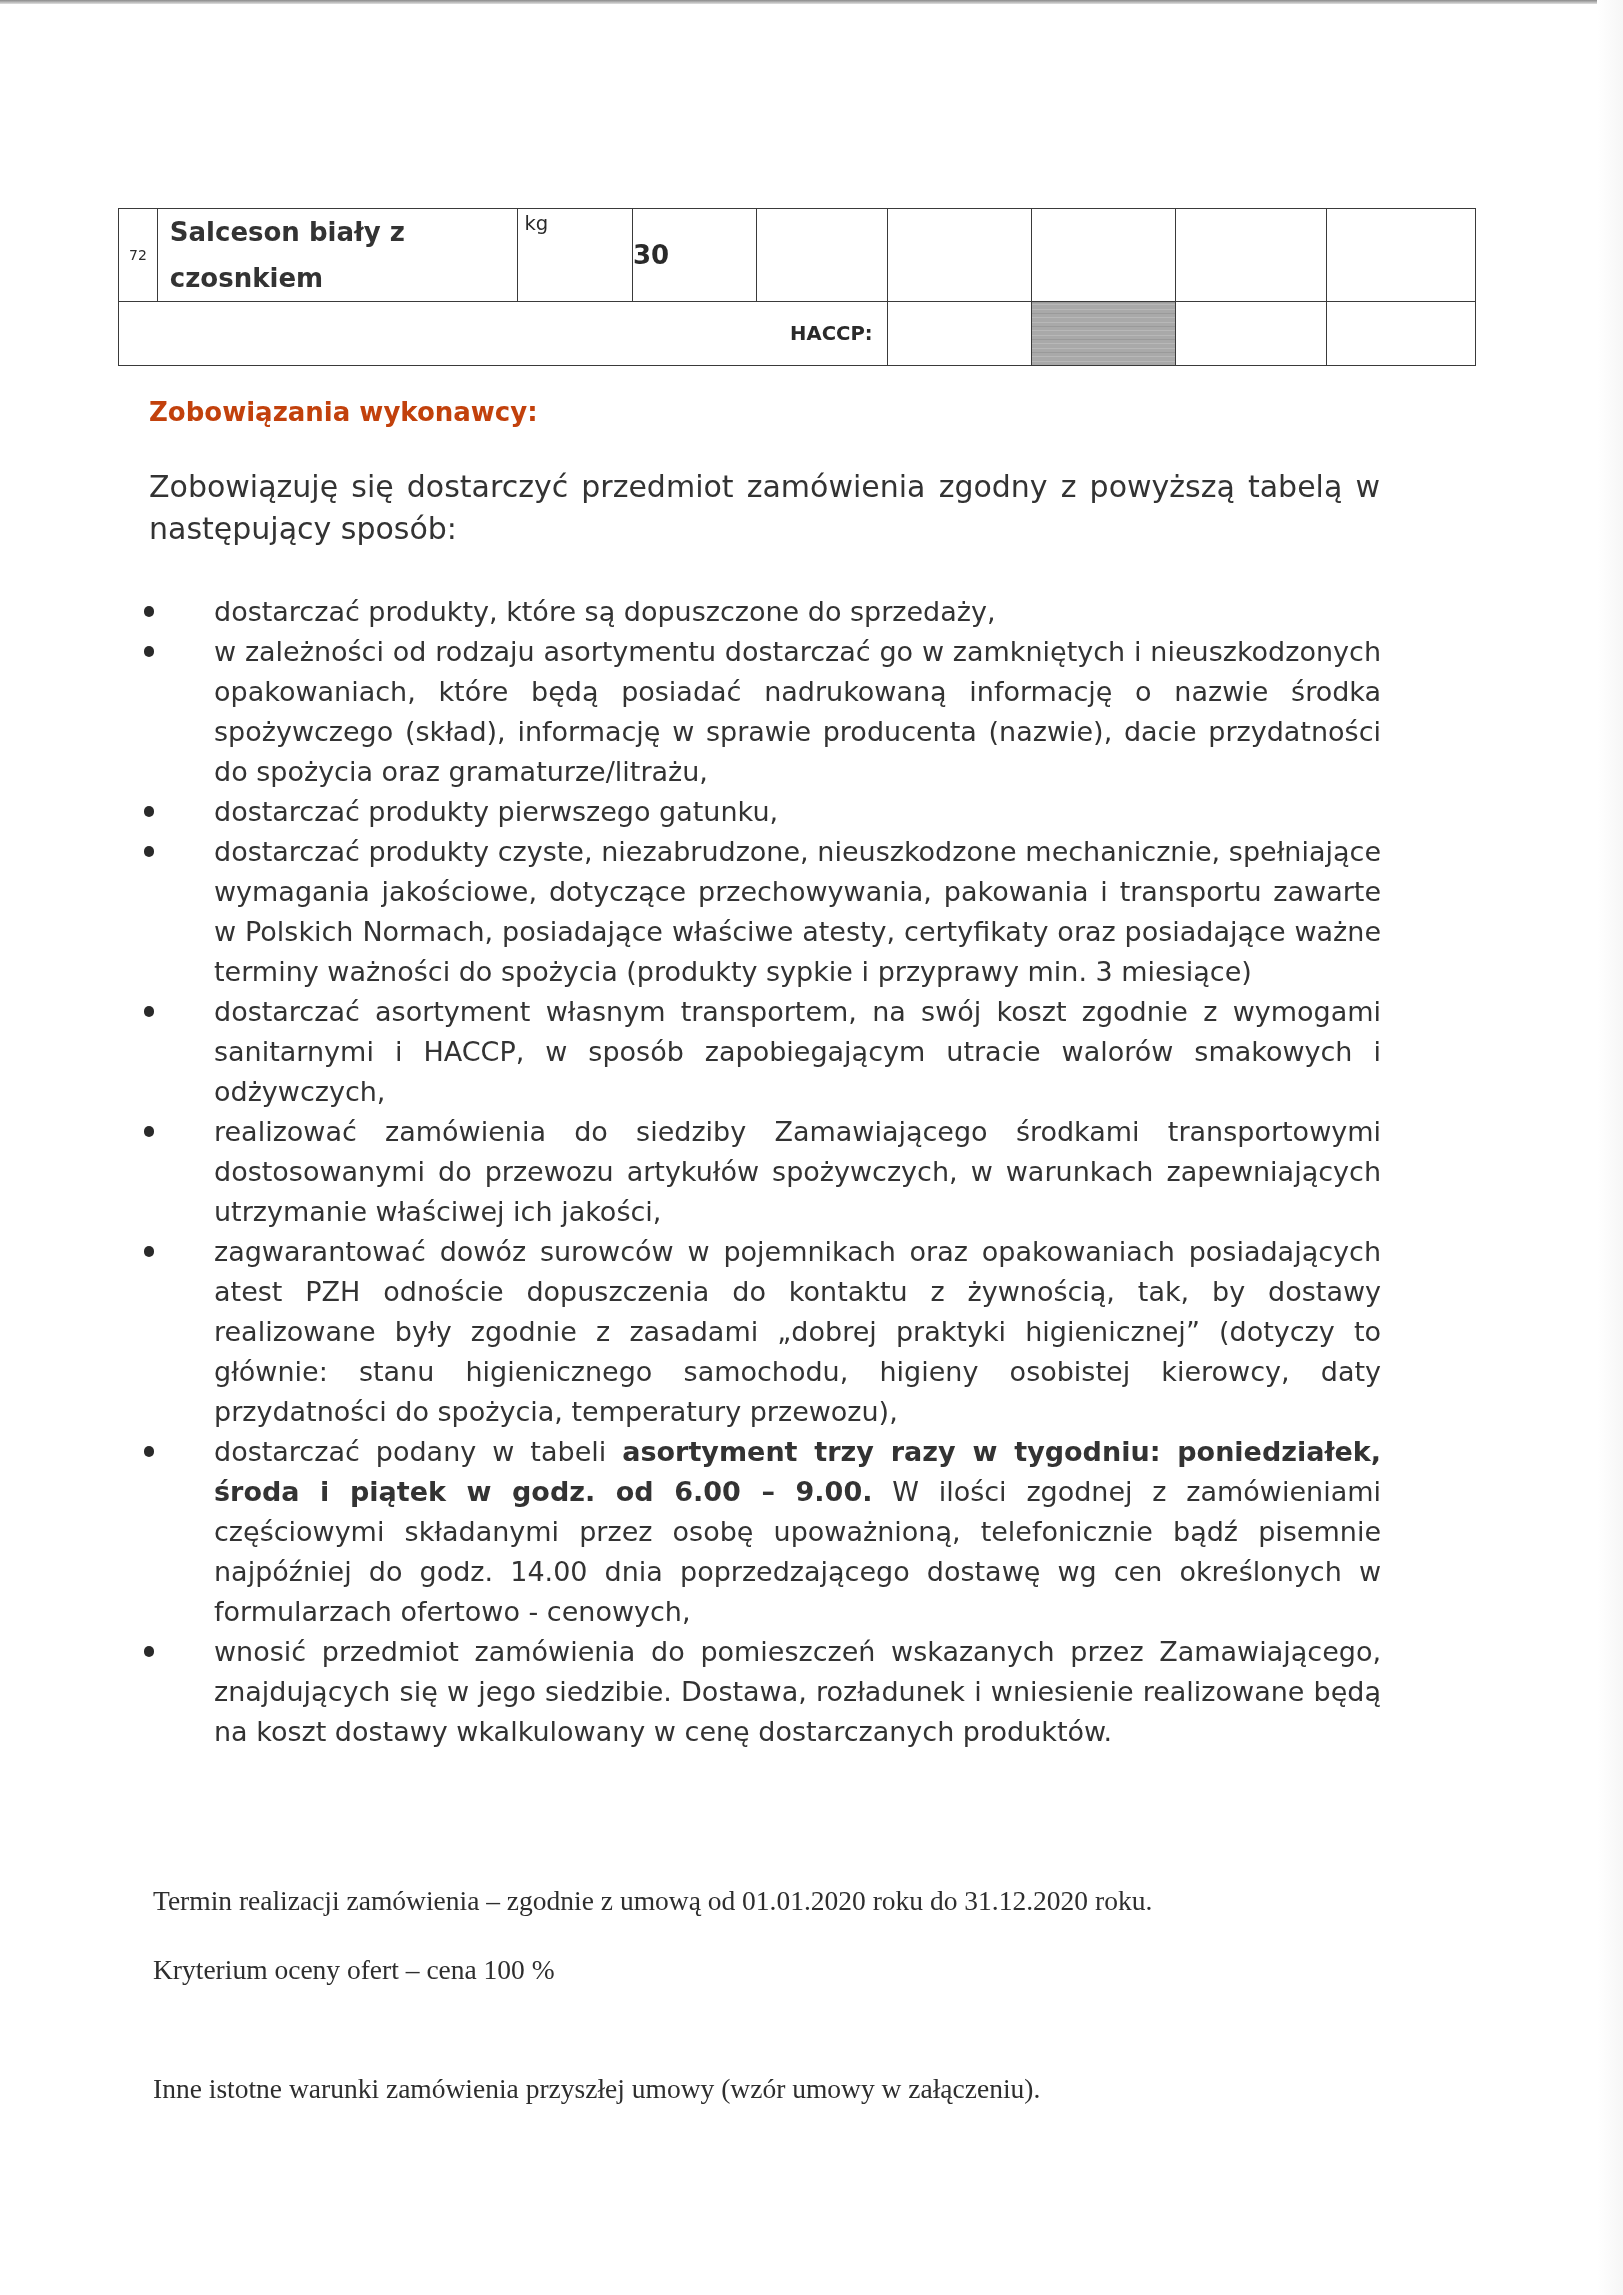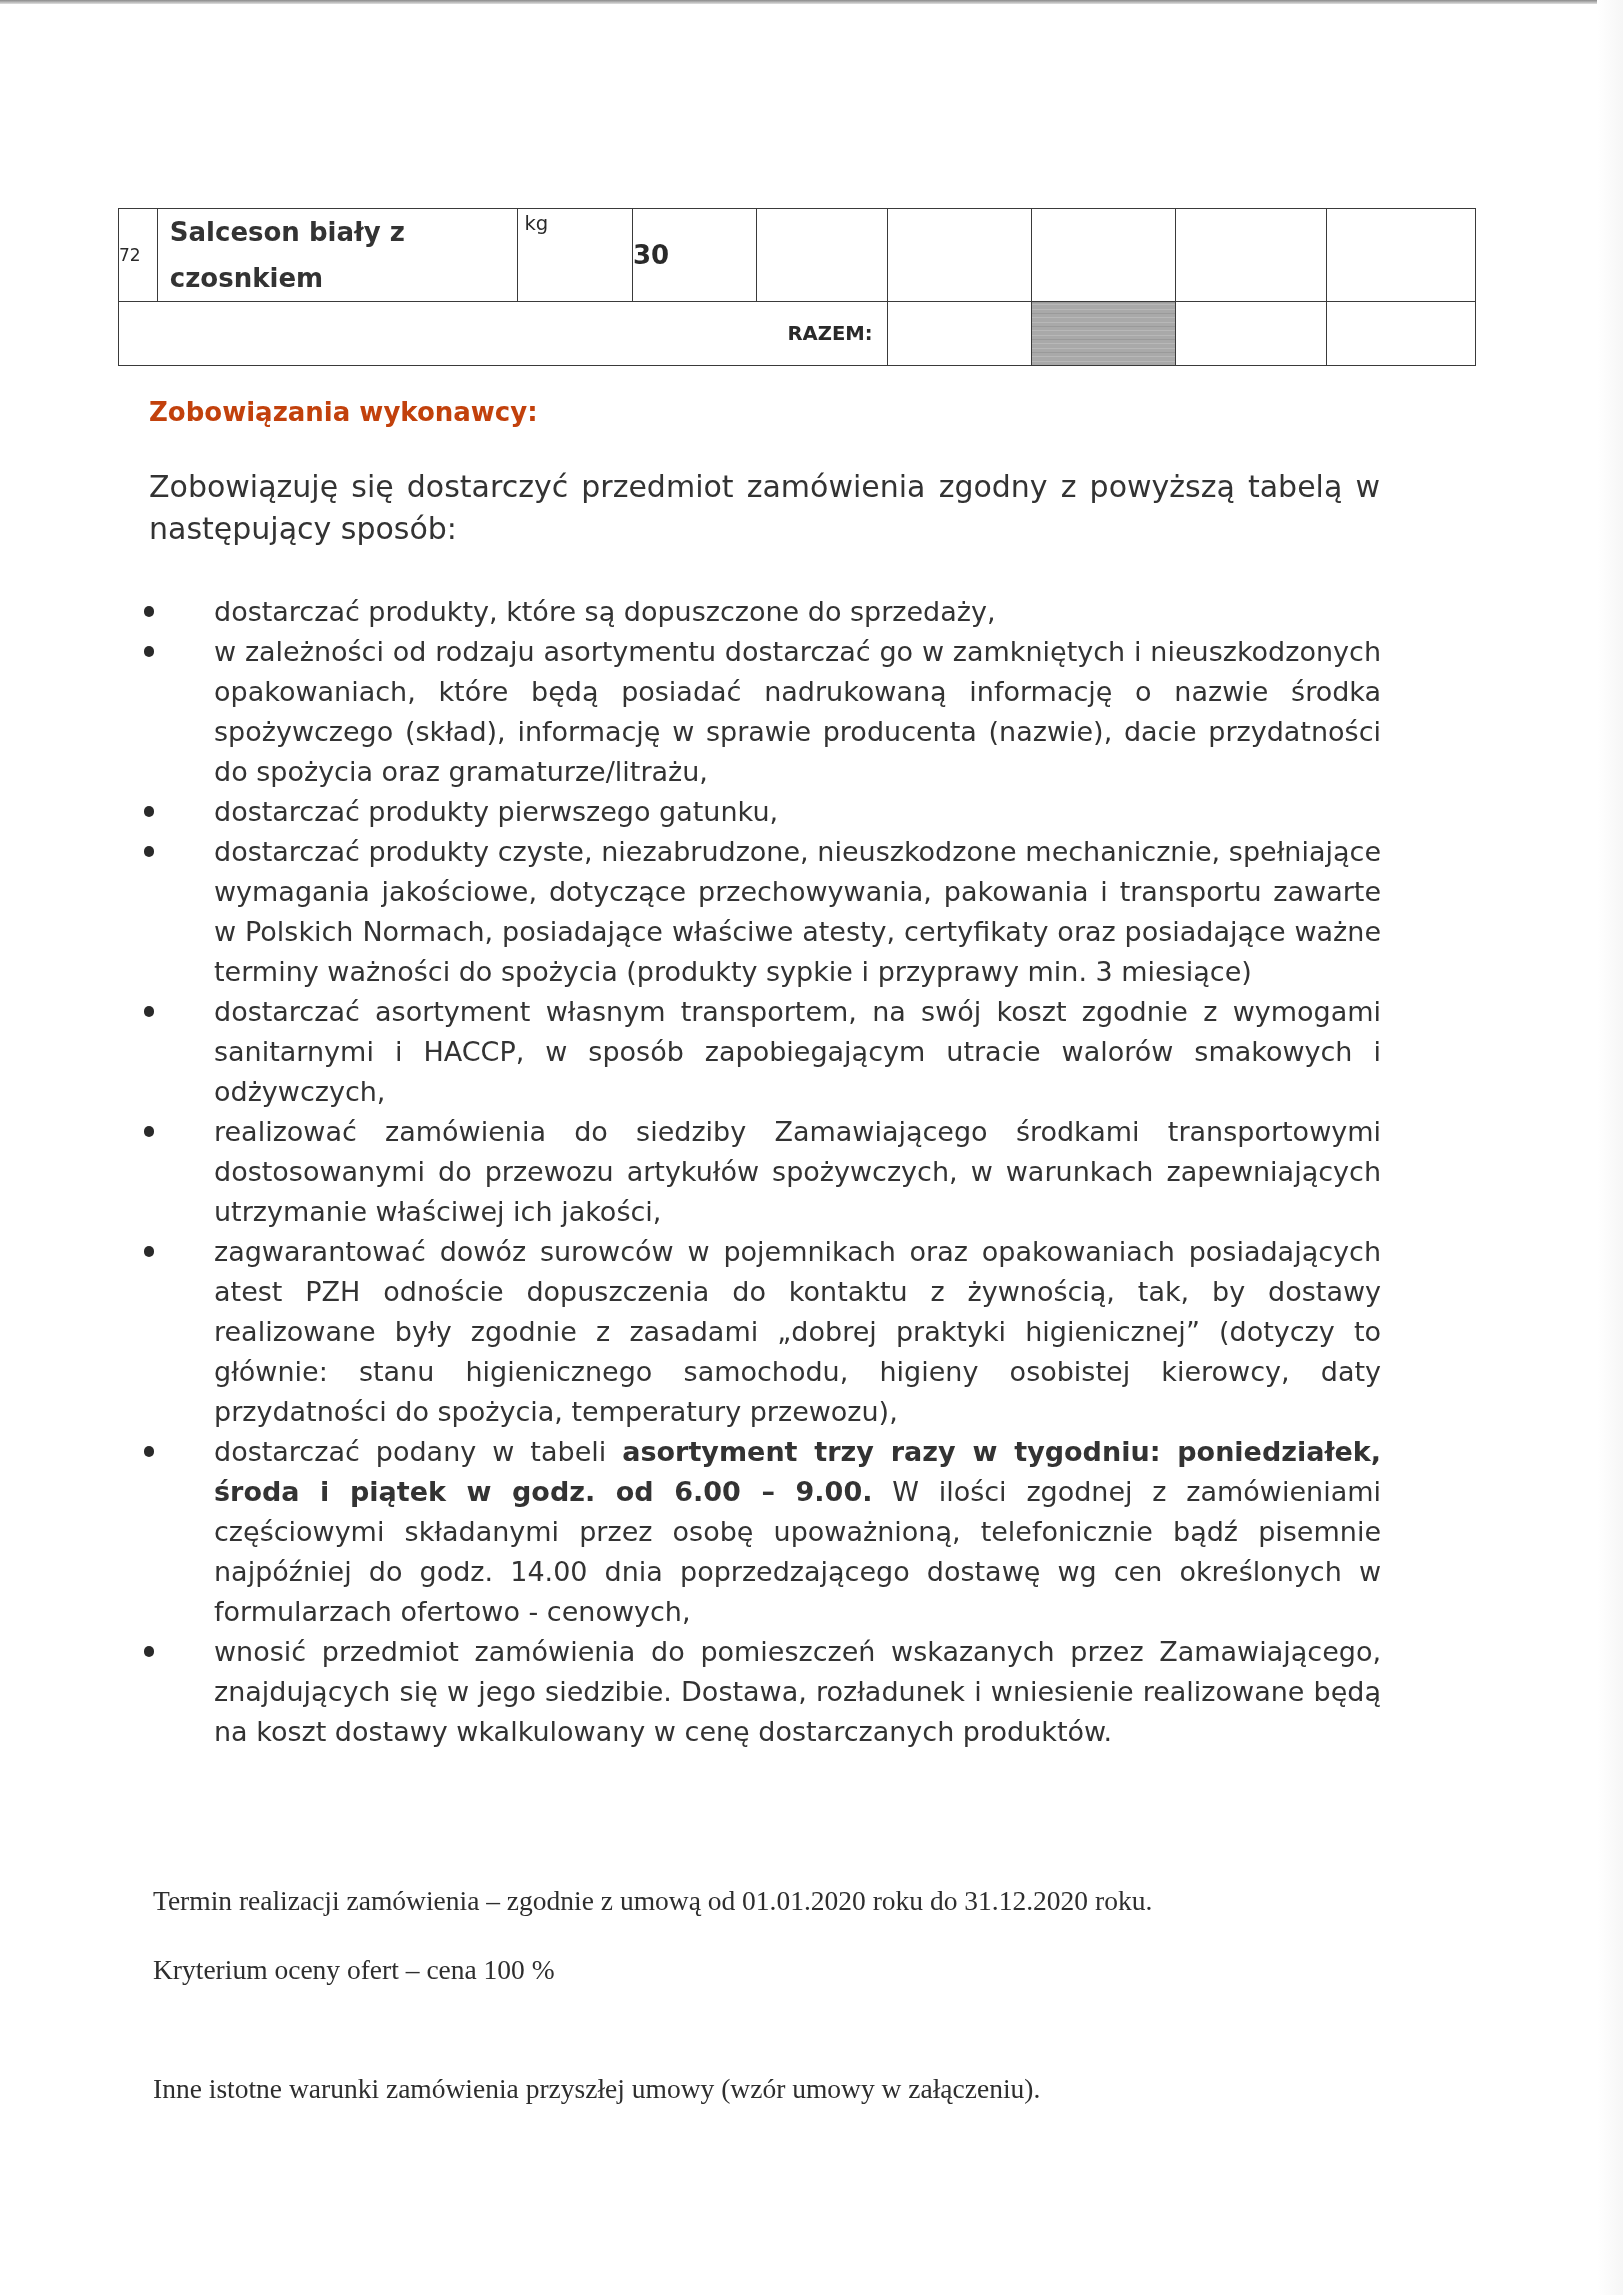--- a/index.html
+++ b/index.html
@@ -21,21 +21,21 @@
       background: linear-gradient(to right, #ffffff, #f6f6f6);
     }
     
     .tbl {
       position: absolute; left: 118px; top: 208px; width: 1356px;
       border-collapse: collapse; table-layout: fixed;
     }
     .tbl td { border: 1.3px solid #3a3a3a; padding: 0; vertical-align: middle; }
     .row1 td { height: 69px; }
     .row2 td { height: 63px; }
-    .c-num { font-size: 17px; }
+    .c-num { font-size: 14px; text-align: center; }
     .c-name { font-size: 26px; font-weight: bold; padding-left: 11.8px !important; line-height: 46px; color:#333; }
     .c-unit { font-size: 19.6px; vertical-align: top !important; padding: 2.6px 0 0 6.5px !important; }
     .c-qty { font-size: 26px; font-weight: bold; text-align: left; }
     .c-razem { font-size: 19.6px; font-weight: bold; text-align: right; padding-right: 14.4px !important; vertical-align: middle; }
     .c-shaded { background: repeating-linear-gradient(to bottom, #9a9a9a 0 1.3px, #b8b8b8 1.3px 2.6px); }
 
     .sec-title {
       position: absolute; left: 149px; top: 397px;
       font-size: 26px; font-weight: bold; color: #c2410c;
     }
@@ -87,21 +87,21 @@
     <td class="c-name">Salceson biały z czosnkiem</td>
     <td class="c-unit">kg</td>
     <td class="c-qty">30</td>
     <td></td>
     <td></td>
     <td></td>
     <td></td>
     <td></td>
   </tr>
   <tr class="row2">
-    <td colspan="5" class="c-razem">RAZEM:</td>
+    <td colspan="5" class="c-razem">HACCP:</td>
     <td></td>
     <td class="c-shaded"></td>
     <td></td>
     <td></td>
   </tr>
 </tbody>
   </table>
 
 <div class="sec-title">Zobowiązania wykonawcy:</div>
 <div class="intro">Zobowiązuję się dostarczyć przedmiot zamówienia zgodny z powyższą tabelą w następujący sposób:</div>

